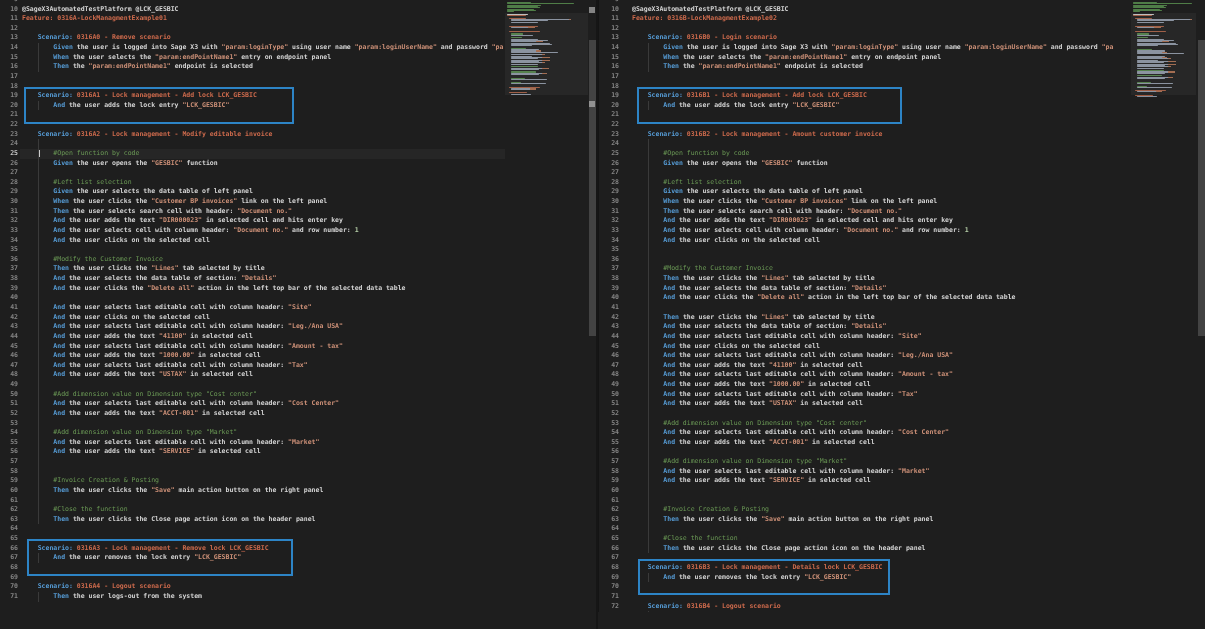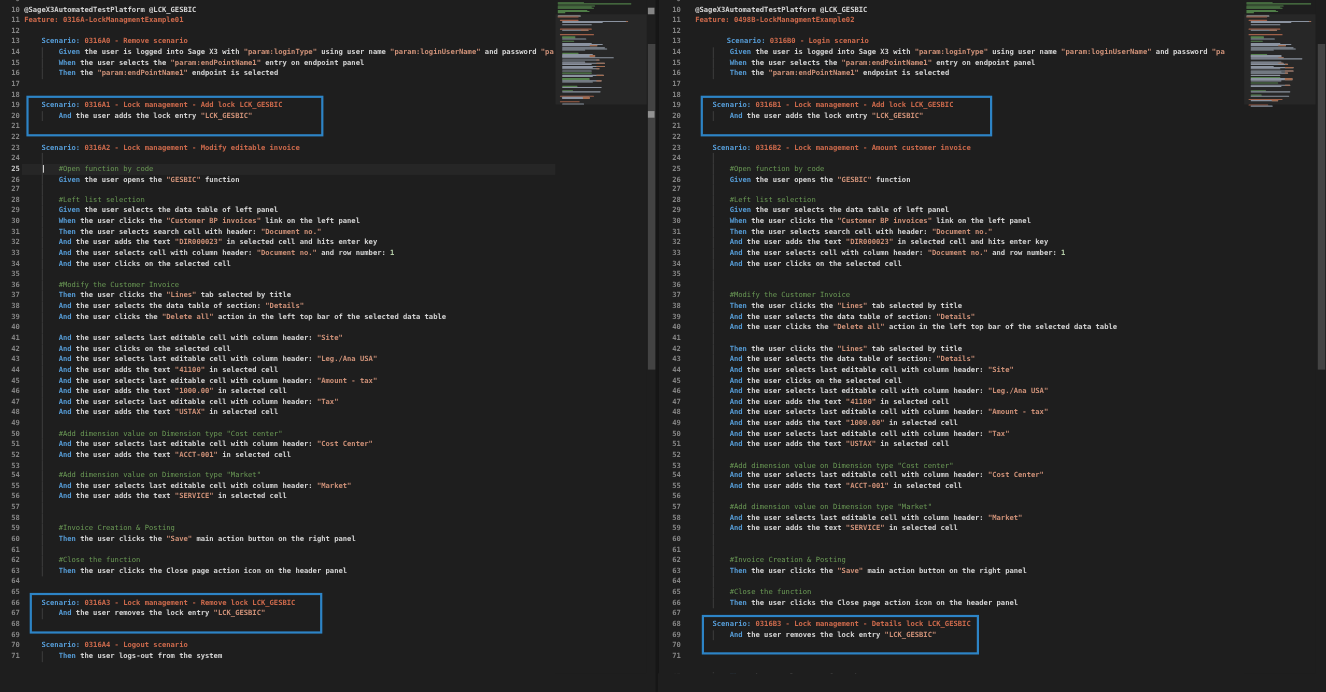--- a/index.html
+++ b/index.html
@@ -394,28 +394,28 @@
       <div style="position: absolute; left: 0px; top: 0px; width: 531px; height: 629px; overflow: hidden;">
         <div class="row" style="top: -5.1296px;">
           <span class="num" style="left: 0px; width: 20px;">9</span>
         </div>
         <div class="row" style="top: 4.5px;">
           <span class="num" style="left: 0px; width: 20px;">10</span>
           <span class="code" style="left: 33px;"><span class="sg">@SageX3AutomatedTestPlatform @LCK_GESBIC</span></span>
         </div>
         <div class="row" style="top: 14.1296px;">
           <span class="num" style="left: 0px; width: 20px;">11</span>
-          <span class="code" style="left: 33px;"><span class="sT">Feature: 0498B-LockManagmentExample02</span></span>
+          <span class="code" style="left: 33px;"><span class="sT">Feature: 0316B-LockManagmentExample02</span></span>
         </div>
         <div class="row" style="top: 23.7592px;">
           <span class="num" style="left: 0px; width: 20px;">12</span>
         </div>
         <div class="row" style="top: 33.3888px;">
           <span class="num" style="left: 0px; width: 20px;">13</span>
-          <span class="code" style="left: 46px;"><span class="sk">    Scenario:</span><span class="sT"> 0316B0 - Login scenario</span></span>
+          <span class="code" style="left: 33px;"><span class="sk">    Scenario:</span><span class="sT"> 0316B0 - Login scenario</span></span>
         </div>
         <div class="row" style="top: 43.0184px;">
           <span class="num" style="left: 0px; width: 20px;">14</span>
           <div class="guide" style="left: 48.624px;"></div>
           <span class="code" style="left: 33px;"><span class="sk">        Given</span><span class="st"> the user is logged into Sage X3 with </span><span class="ss">"param:loginType"</span><span class="st"> using user name </span><span class="ss">"param:loginUserName"</span><span class="st"> and password </span><span class="ss">"pa</span></span>
         </div>
         <div class="row" style="top: 52.648px;">
           <span class="num" style="left: 0px; width: 20px;">15</span>
           <div class="guide" style="left: 48.624px;"></div>
           <span class="code" style="left: 33px;"><span class="sk">        When</span><span class="st"> the user selects the </span><span class="ss">"param:endPointName1"</span><span class="st"> entry on endpoint panel</span></span>
@@ -665,20 +665,24 @@
         <div class="row" style="top: 572.646px;">
           <span class="num" style="left: 0px; width: 20px;">69</span>
           <div class="guide" style="left: 48.624px;"></div>
           <span class="code" style="left: 33px;"><span class="sk">        And</span><span class="st"> the user removes the lock entry </span><span class="ss">"LCK_GESBIC"</span></span>
         </div>
         <div class="row" style="top: 582.276px;">
           <span class="num" style="left: 0px; width: 20px;">70</span>
         </div>
         <div class="row" style="top: 591.906px;">
           <span class="num" style="left: 0px; width: 20px;">71</span>
+        </div>
+        <div class="row" style="top: 601.535px;">
+          <span class="num" style="left: 0px; width: 20px;">72</span>
+          <span class="code" style="left: 33px;"><span class="sk">    Scenario:</span><span class="sT"> 0316B4 - Logout scenario</span></span>
         </div>
         <div class="row" style="top: 611.165px;">
           <span class="num" style="left: 0px; width: 20px;">45</span>
           <div class="guide" style="left: 48.624px;"></div>
           <span class="code" style="left: 33px;"><span class="sk">        Then</span><span class="st"> the user logs-out from the system</span></span>
         </div>
       </div>
       <div class="hbox" style="left: 38px; top: 86.6664px; width: 261px; height: 32.8888px;"></div>
       <div class="hbox" style="left: 39px; top: 558.517px; width: 248px; height: 32.8888px;"></div>
       <div class="minimap" style="left: 532px; width: 65px;">

